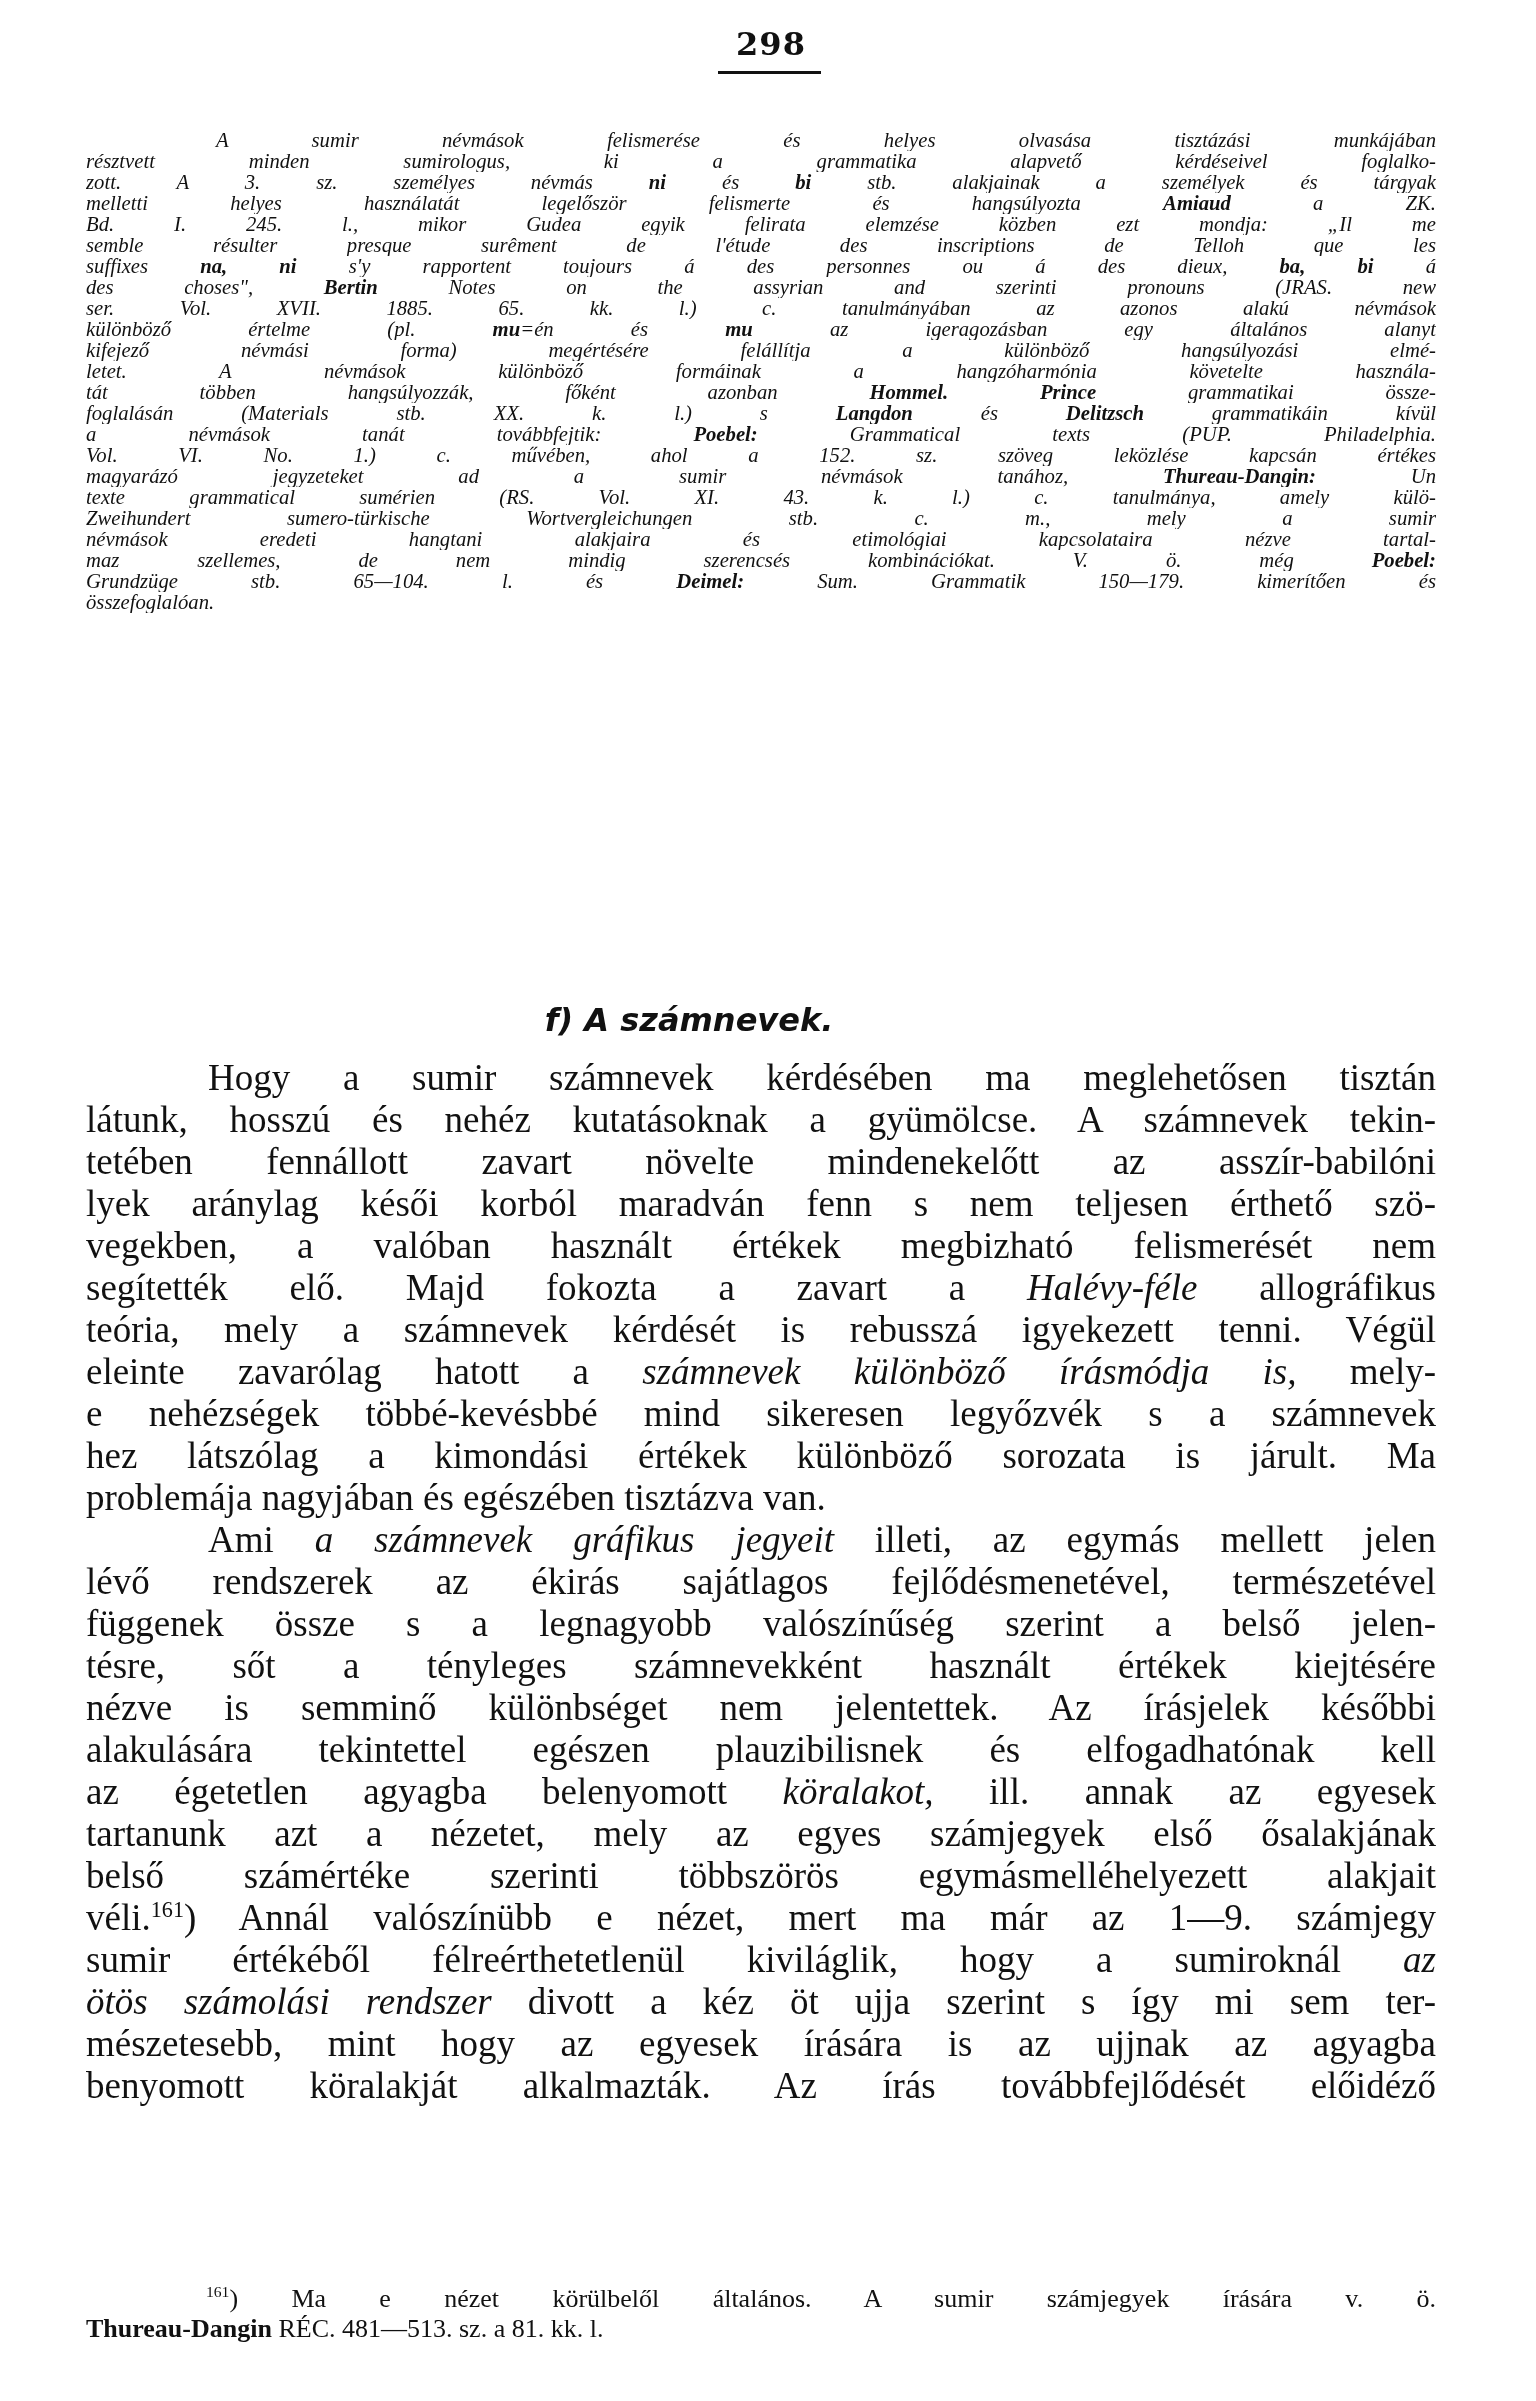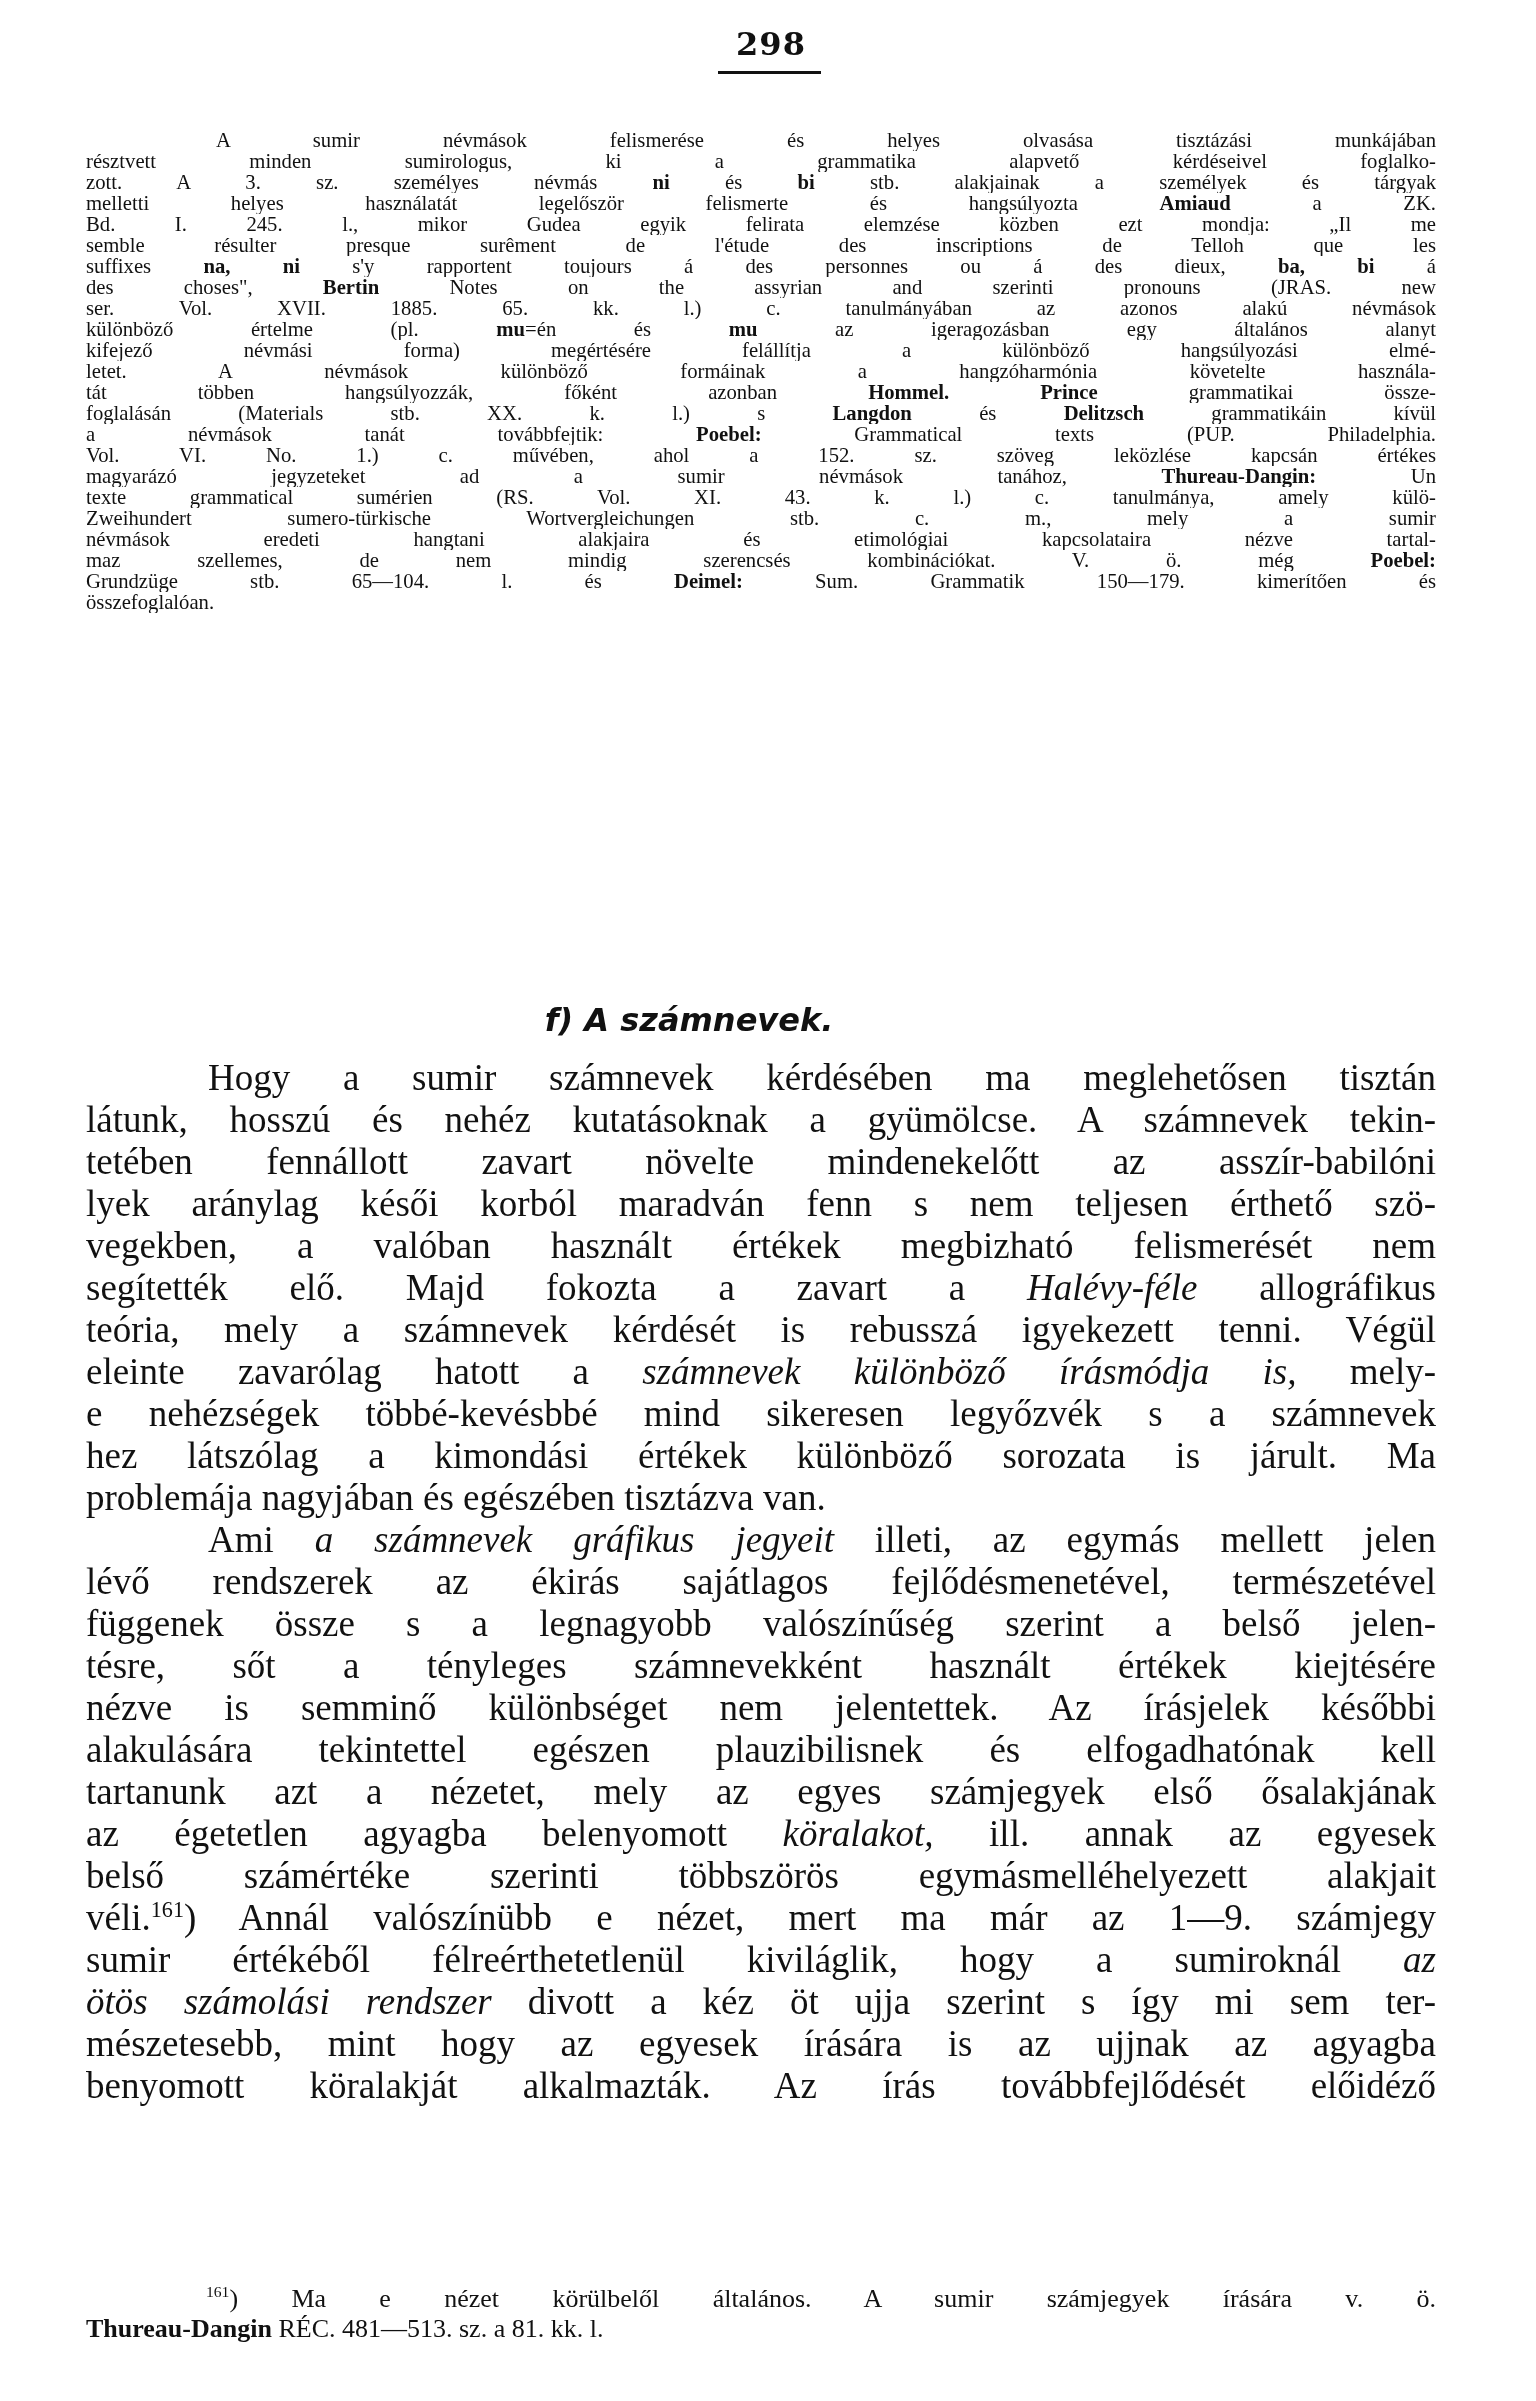--- a/index.html
+++ b/index.html
@@ -5,21 +5,21 @@
   html, body { margin: 0; padding: 0; background: #ffffff; }
   body { width: 1537px; height: 2449px; position: relative; overflow: hidden; color: #111; }
   .page { position: absolute; left: 0; top: 0; width: 1537px; height: 2449px; background: #fff; }
   .pagenum {
     position: absolute; left: 711px; top: 25px; width: 120px; text-align: center;
     font-family: "DejaVu Serif", serif; font-size: 32px; font-weight: bold; letter-spacing: 1px;
   }
   .pagerule { position: absolute; left: 718px; top: 71px; width: 103px; height: 2.9px; background: #111; }
   .small {
     position: absolute; left: 86px; top: 130px; width: 1350px;
-    font-family: "Liberation Serif", serif; font-size: 20.7px; line-height: 21px;
+    font-family: "Liberation Serif", serif; font-size: 20.7px; line-height: 21px; font-style: italic;
   }
   .line { display: block; white-space: nowrap; text-align: justify; text-align-last: justify; height: inherit; overflow: visible; }
   .line.last { text-align-last: left; }
   .line.indent { padding-left: 130px; }
   .small .line.indent { padding-left: 130px; }
   b { font-weight: bold; }
   .heading {
     position: absolute; left: 0; width: 1378px; top: 1001px; text-align: center;
     font-family: "DejaVu Sans", sans-serif; font-weight: bold; font-size: 32px; font-style: italic;
   }
@@ -89,22 +89,22 @@
       <div class="line"><span>eleinte zavarólag hatott a </span><i>számnevek különböző írásmódja is,</i><span> mely-</span></div>
       <div class="line"><span>e nehézségek többé-kevésbbé mind sikeresen legyőzvék s a számnevek</span></div>
       <div class="line"><span>hez látszólag a kimondási értékek különböző sorozata is járult. Ma</span></div>
       <div class="line last"><span>problemája nagyjában és egészében tisztázva van.</span></div>
       <div class="line indent"><span>Ami </span><i>a számnevek gráfikus jegyeit</i><span> illeti, az egymás mellett jelen</span></div>
       <div class="line"><span>lévő rendszerek az ékirás sajátlagos fejlődésmenetével, természetével</span></div>
       <div class="line"><span>függenek össze s a legnagyobb valószínűség szerint a belső jelen-</span></div>
       <div class="line"><span>tésre, sőt a tényleges számnevekként használt értékek kiejtésére</span></div>
       <div class="line"><span>nézve is semminő különbséget nem jelentettek. Az írásjelek későbbi</span></div>
       <div class="line"><span>alakulására tekintettel egészen plauzibilisnek és elfogadhatónak kell</span></div>
+      <div class="line"><span>az égetetlen agyagba belenyomott </span><i>köralakot,</i><span> ill. annak az egyesek</span></div>
       <div class="line"><span>tartanunk azt a nézetet, mely az egyes számjegyek első ősalakjának</span></div>
-      <div class="line"><span>az égetetlen agyagba belenyomott </span><i>köralakot,</i><span> ill. annak az egyesek</span></div>
       <div class="line"><span>belső számértéke szerinti többszörös egymásmelléhelyezett alakjait</span></div>
       <div class="line"><span>véli.</span><sup>161</sup><span>) Annál valószínübb e nézet, mert ma már az 1—9. számjegy</span></div>
       <div class="line"><span>sumir értékéből félreérthetetlenül kiviláglik, hogy a sumiroknál </span><i>az</i></div>
       <div class="line"><i>ötös számolási rendszer</i><span> divott a kéz öt ujja szerint s így mi sem ter-</span></div>
       <div class="line"><span>mészetesebb, mint hogy az egyesek írására is az ujjnak az agyagba</span></div>
       <div class="line"><span>benyomott köralakját alkalmazták. Az írás továbbfejlődését előidéző</span></div>
     </div>
 
   <div class="footnote">
       <div class="line indent"><sup>161</sup><span>) Ma e nézet körülbelől általános. A sumir számjegyek írására v. ö.</span></div>

